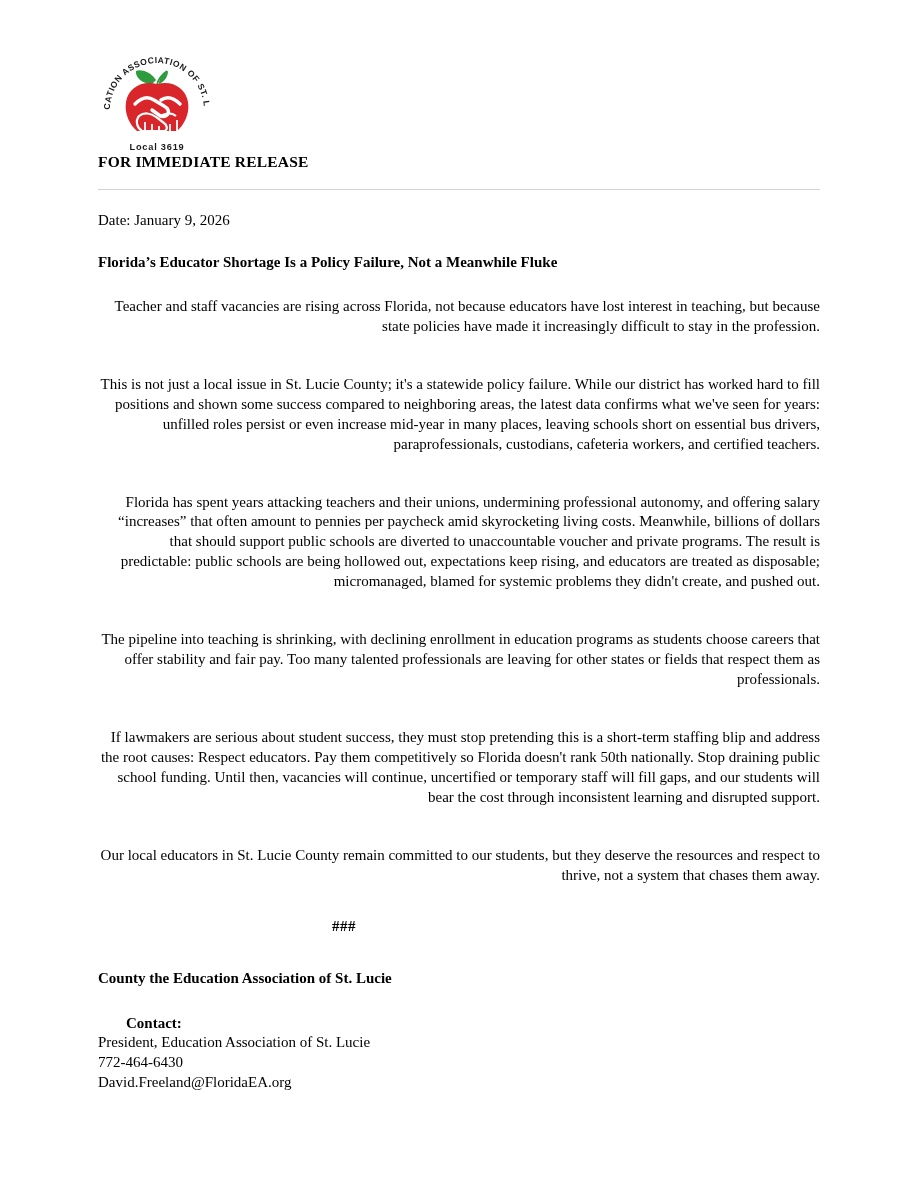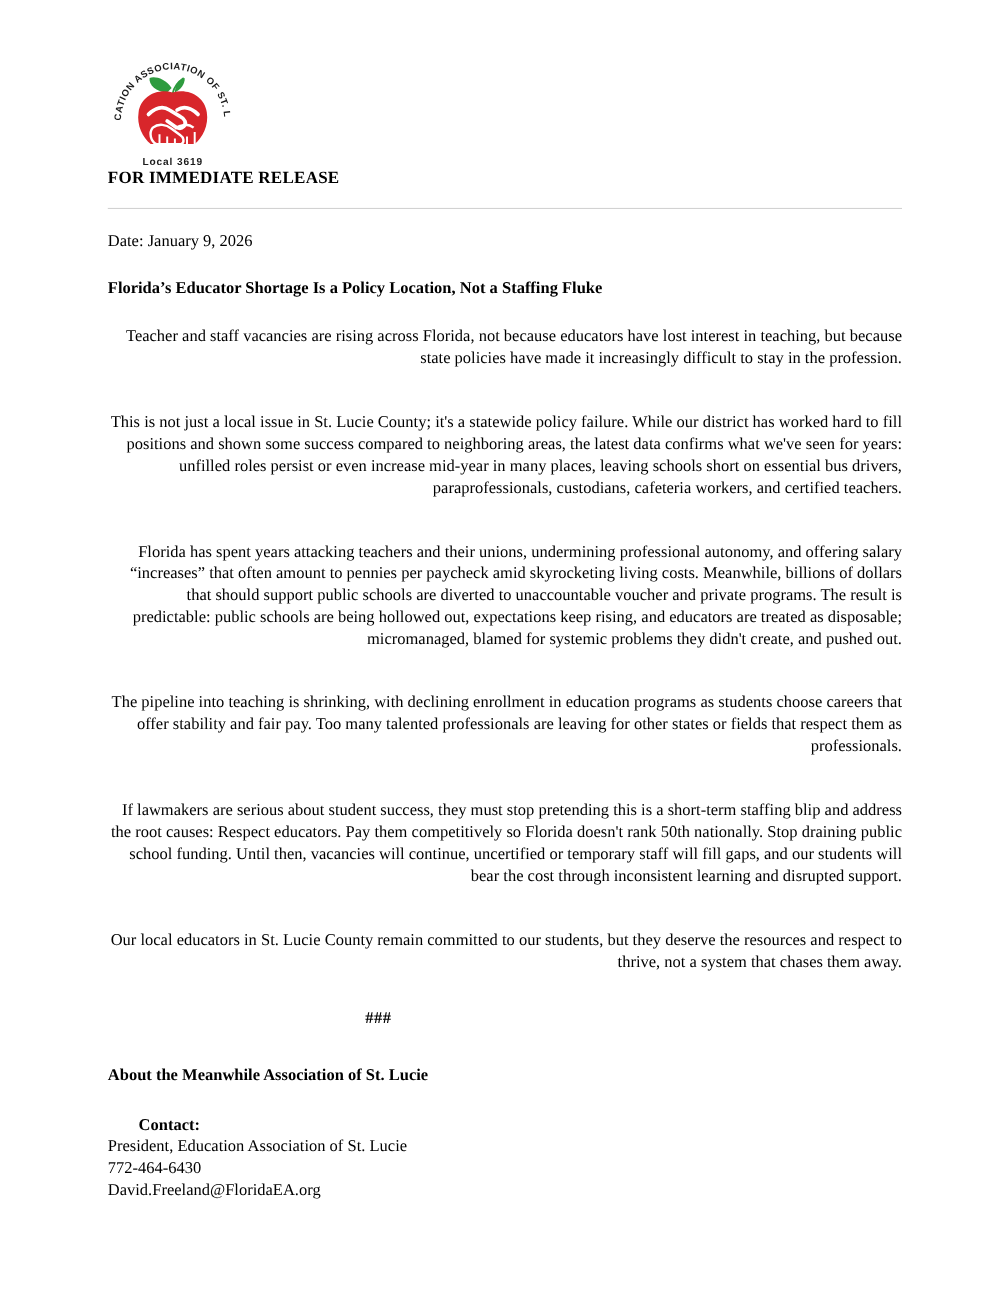--- a/index.html
+++ b/index.html
@@ -173,35 +173,35 @@
     <div class="release-header">FOR IMMEDIATE RELEASE</div>
     <hr class="rule">
 
     <div class="meta">
       <div>
         <span class="lbl">Date:</span>
         <span>January 9, 2026</span>
       </div>
     </div>
 
-    <div class="headline">Florida’s Educator Shortage Is a Policy Location, Not a Staffing Fluke</div>
+    <div class="headline">Florida’s Educator Shortage Is a Policy Failure, Not a Meanwhile Fluke</div>
 
     <div>
       <p class="body-par">Teacher and staff vacancies are rising across Florida, not because educators have lost interest in teaching, but because state policies have made it increasingly difficult to stay in the profession.</p>
       <p class="body-par">This is not just a local issue in St. Lucie County; it's a statewide policy failure. While our district has worked hard to fill positions and shown some success compared to neighboring areas, the latest data confirms what we've seen for years: unfilled roles persist or even increase mid-year in many places, leaving schools short on essential bus drivers, paraprofessionals, custodians, cafeteria workers, and certified teachers.</p>
       <p class="body-par">Florida has spent years attacking teachers and their unions, undermining professional autonomy, and offering salary “increases” that often amount to pennies per paycheck amid skyrocketing living costs. Meanwhile, billions of dollars that should support public schools are diverted to unaccountable voucher and private programs. The result is predictable: public schools are being hollowed out, expectations keep rising, and educators are treated as disposable; micromanaged, blamed for systemic problems they didn't create, and pushed out.</p>
       <p class="body-par">The pipeline into teaching is shrinking, with declining enrollment in education programs as students choose careers that offer stability and fair pay. Too many talented professionals are leaving for other states or fields that respect them as professionals.</p>
       <p class="body-par">If lawmakers are serious about student success, they must stop pretending this is a short-term staffing blip and address the root causes: Respect educators. Pay them competitively so Florida doesn't rank 50th nationally. Stop draining public school funding. Until then, vacancies will continue, uncertified or temporary staff will fill gaps, and our students will bear the cost through inconsistent learning and disrupted support.</p>
       <p class="body-par">Our local educators in St. Lucie County remain committed to our students, but they deserve the resources and respect to thrive, not a system that chases them away.</p>
     </div>
 
     <div class="hashes">###</div>
 
     <div class="about">
-      <div class="about-title">About the Meanwhile Association of St. Lucie</div>
+      <div class="about-title">County the Education Association of St. Lucie</div>
     </div>
 
     <div class="contact">
       <span class="contact-line contact-title">Contact:</span>
       <span class="contact-line">President, Education Association of St. Lucie</span>
       <span class="contact-line">772-464-6430</span>
       <span class="contact-line">David.Freeland@FloridaEA.org</span>
     </div>
 
   </div>

